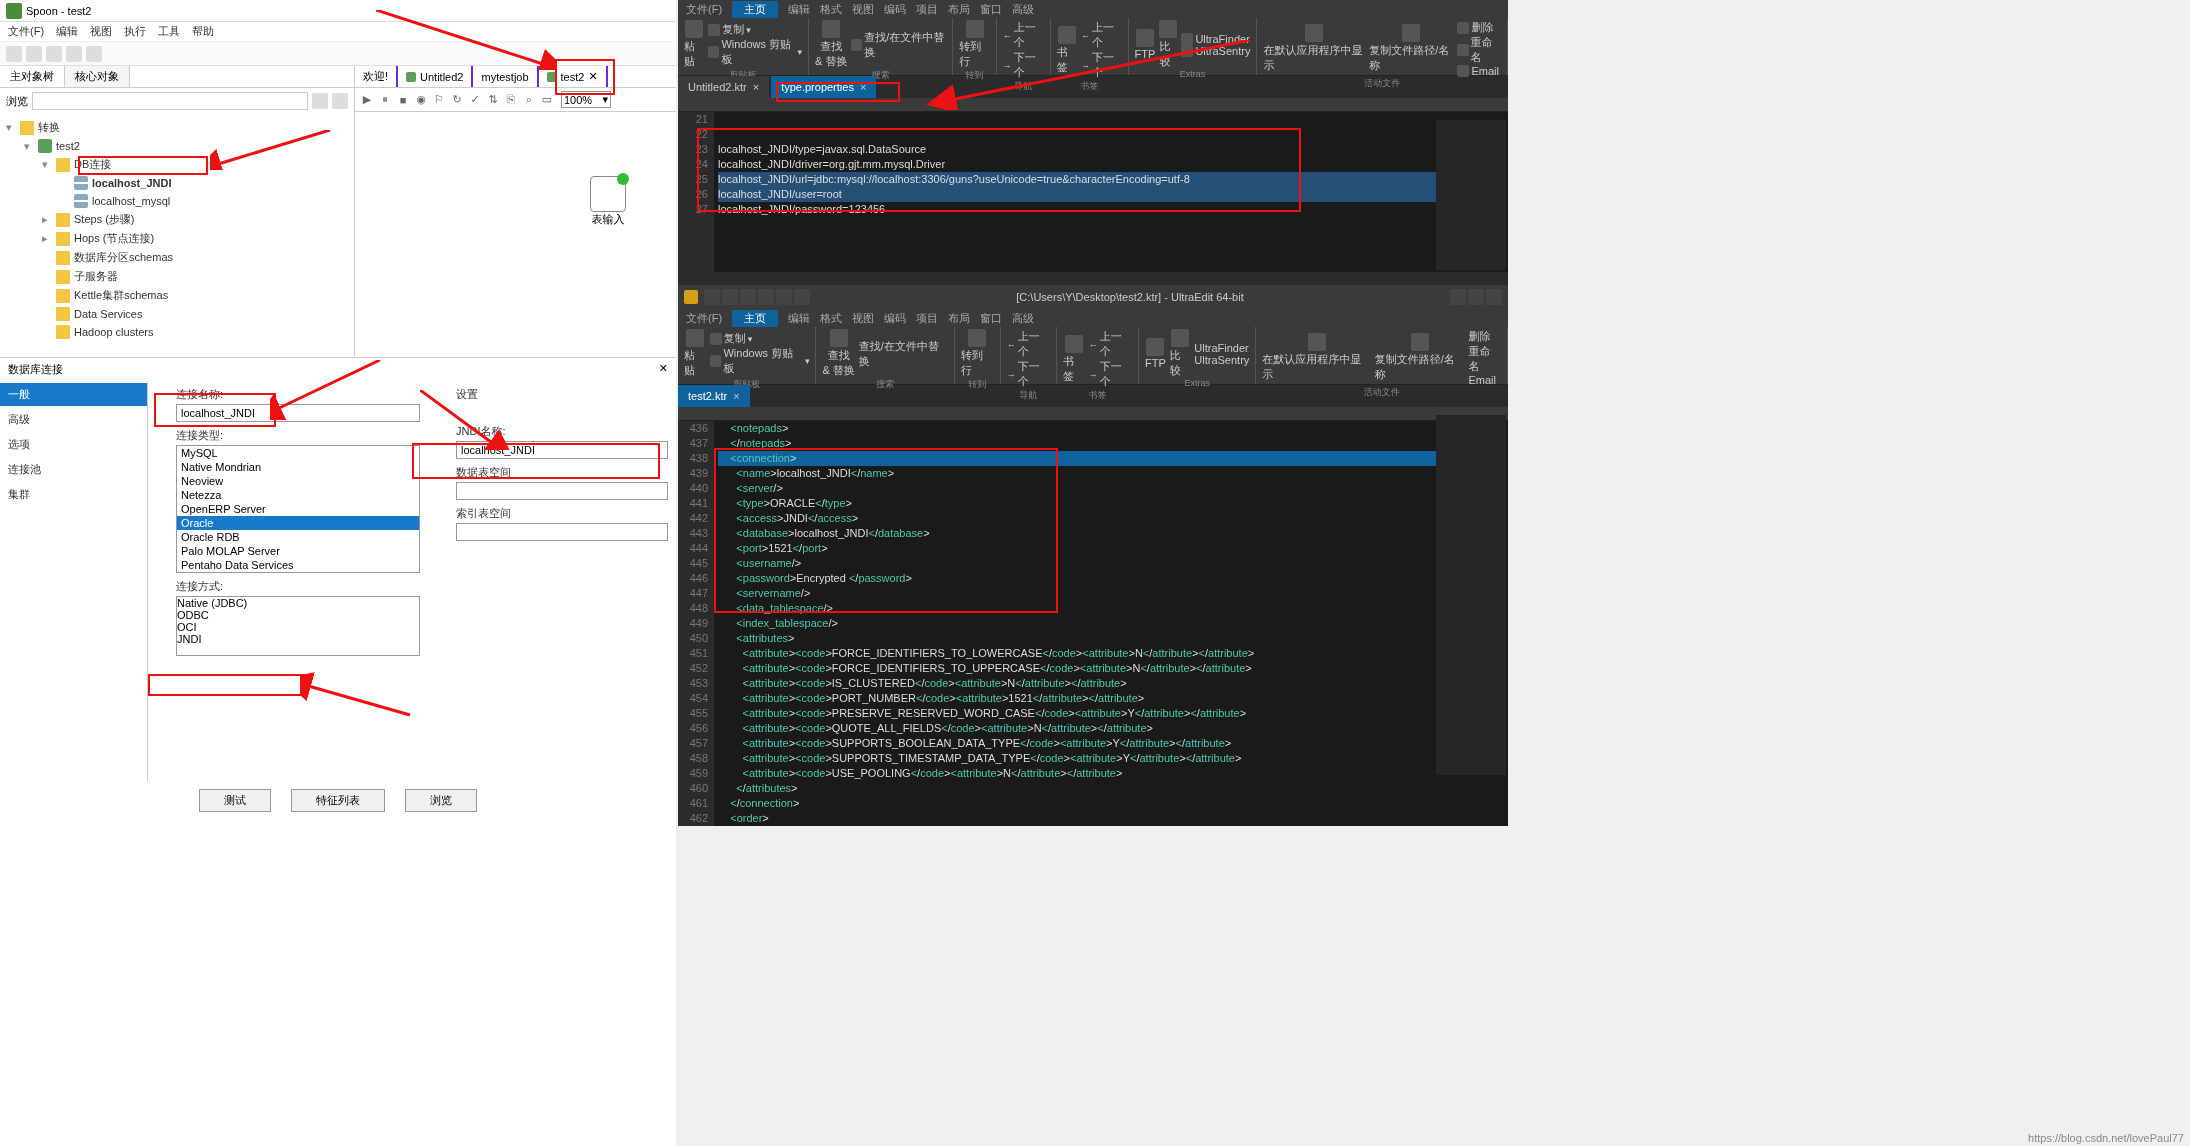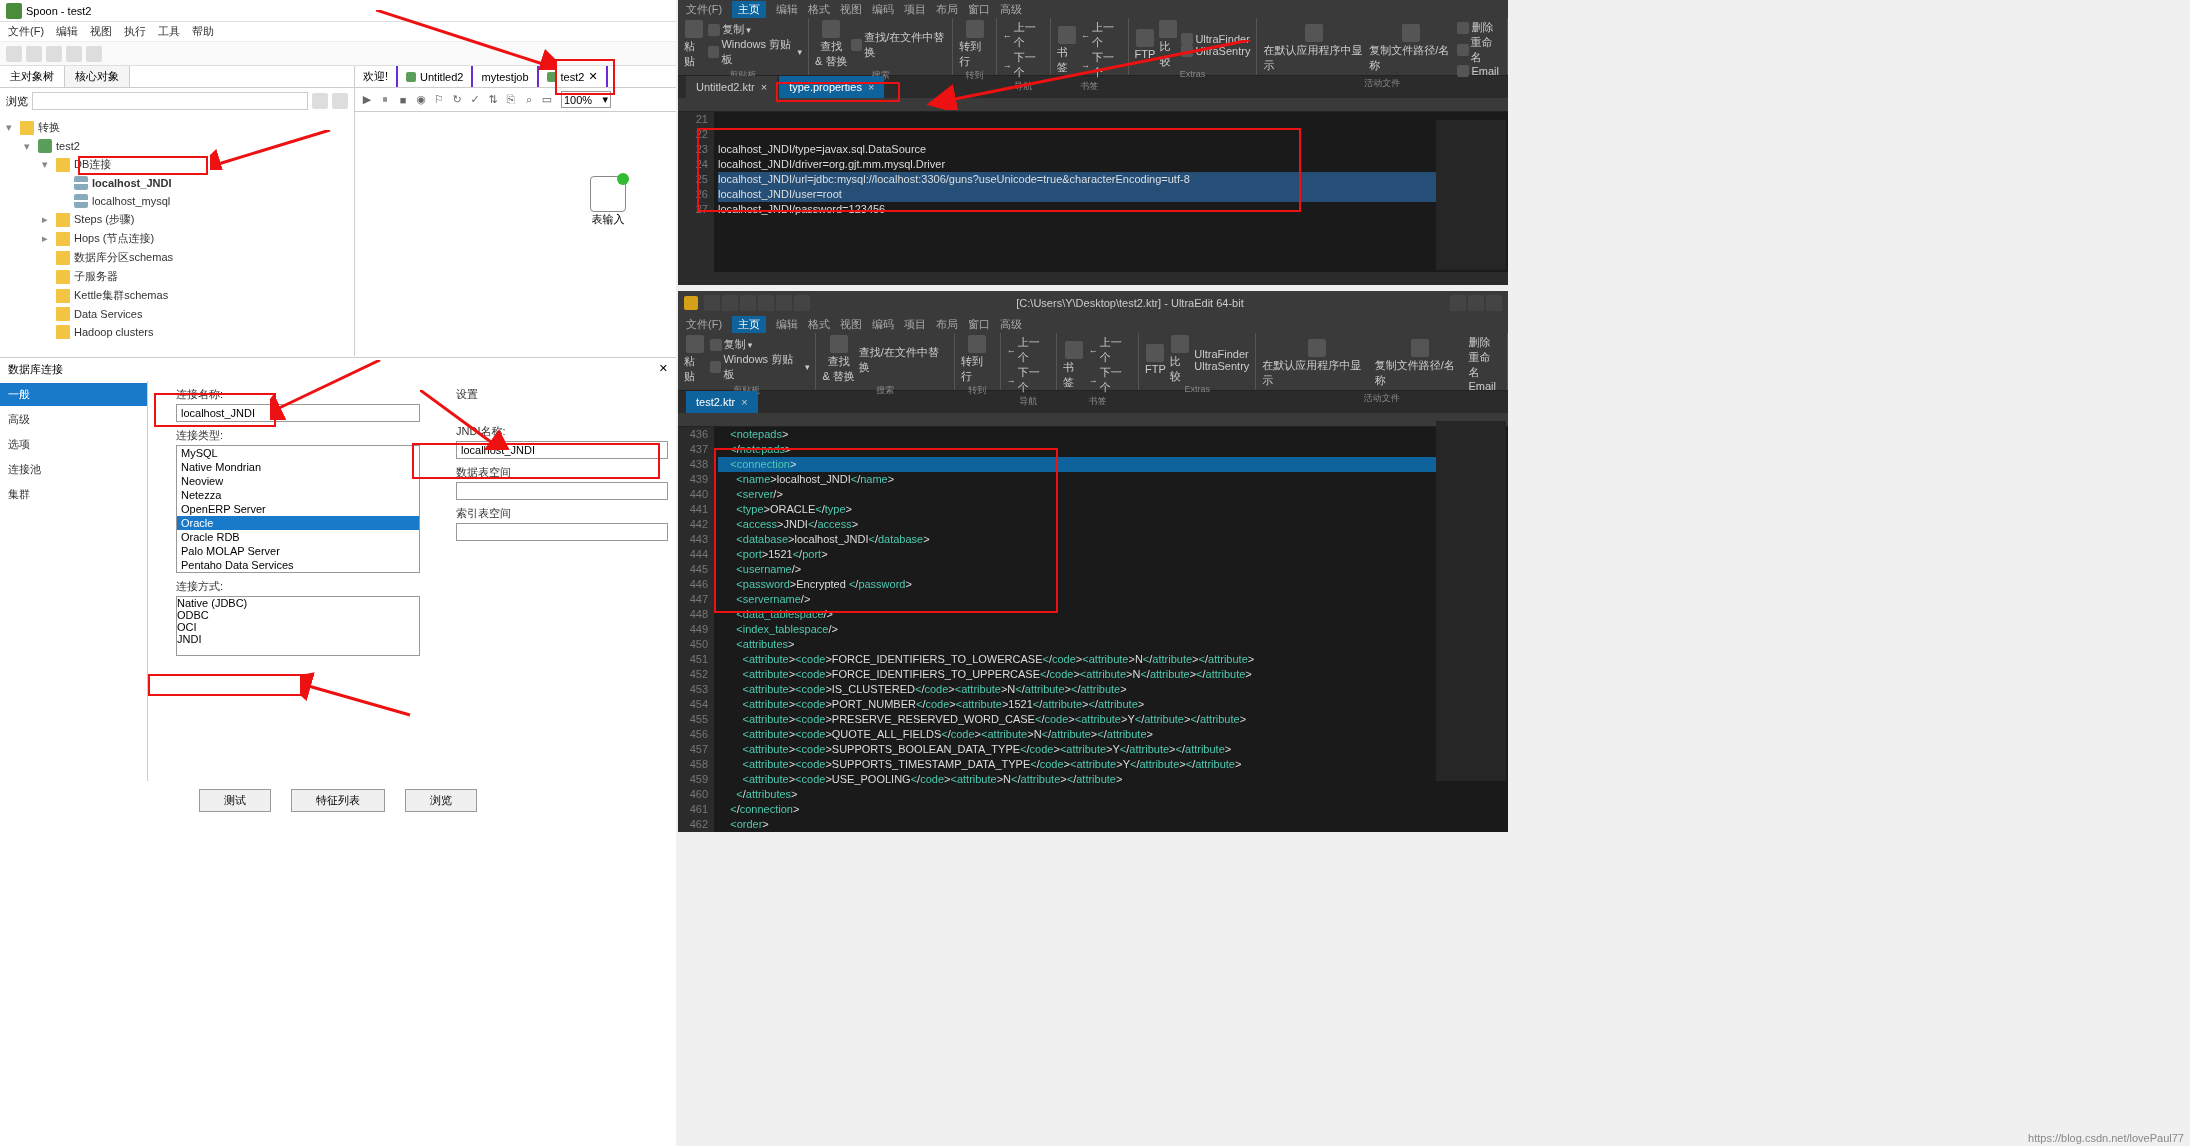--- a/index.html
+++ b/index.html
@@ -51,34 +51,34 @@
 .db-list { border: 1px solid #999; height: 128px; overflow: auto; margin-top: 2px; }
 .db-list div { padding: 1px 4px; }
 .db-list .sel { background: #1979ca; color: #fff; }
 .db-list2 { border: 1px solid #999; height: 60px; margin-top: 2px; }
 .db-buttons { display:flex; justify-content:center; gap:20px; padding: 8px 0; }
 .db-btn { padding: 3px 24px; border: 1px solid #999; background: #f0f0f0; }
 
 .right-panel { position: absolute; left: 678px; top: 0; width: 830px; height: 1146px; }
 .ue-window { background: #2b2b2b; position: relative; }
 .ue-top { height: 285px; }
-.ue-bottom { position: absolute; top: 291px; left:0; right:0; height: 510px; }
+.ue-bottom { position: absolute; top: 285px; left:0; right:0; height: 510px; }
 .ue-titlebar { height: 24px; background: #3a3a3a; color: #ccc; display: flex; align-items: center; padding: 0 6px; font-size: 11px; justify-content:space-between; }
 .ue-titlebar-left { display:flex; align-items:center; gap:6px; }
 .ue-logo { width:14px; height:14px; background:#d4a017; border-radius:2px; }
 .ue-menubar { height: 18px; background: #3a3a3a; color: #aaa; display: flex; gap: 10px; padding: 0 8px; align-items: center; font-size: 10px; }
-.ue-menubar .active { background:#0e639c; color:#fff; padding:1px 6px; }
+.ue-menubar .active { background:#0e639c; color:#fff; padding:1px 12px; }
 .ue-ribbon { height: 58px; background: #3a3a3a; border-bottom: 1px solid #222; display:flex; }
 .ue-ribbon-grp { border-right:1px solid #555; padding: 2px 6px; color:#ccc; font-size:9px; display:flex; flex-direction:column; justify-content:space-between; }
 .ue-ribbon-grp .grp-body { display:flex; gap:4px; align-items:center; flex:1; }
 .ue-ribbon-grp .grp-lbl { text-align:center; color:#888; font-size:9px; }
 .rb-btn { display:flex; flex-direction:column; align-items:center; gap:1px; font-size:9px; }
 .rb-icon { width:18px; height:18px; background:#555; border-radius:2px; }
 .rb-sm { font-size:9px; color:#ccc; display:flex; align-items:center; gap:2px; }
-.ue-tabs { height: 22px; background: #2b2b2b; display: flex; padding-left: 8px; }
+.ue-tabs { height: 22px; background: #2b2b2b; display: flex; padding-left: 0; }
 .ue-tab { padding: 3px 10px; background: #3a3a3a; color: #ccc; margin-right: 2px; display:flex; align-items:center; gap:6px; font-size:10px; }
 .ue-tab.active { background: #0e639c; color: #fff; }
 .ue-tab .x { color:#ccc; }
 .ue-ruler { height: 14px; background: #3a3a3a; border-bottom:1px solid #222; }
 .ue-editor { background: #1a1a1a; color: #ddd; font-family: Consolas, monospace; font-size: 12px; display:flex; }
 .ue-gutter { width: 36px; background: #2b2b2b; color: #777; text-align: right; padding: 0 6px; }
 .ue-gutter div { height: 15px; line-height:15px; }
 .ue-code { flex:1; padding: 0 4px; }
 .ue-code div { height: 15px; line-height: 15px; white-space: pre; }
 .hl-line { background: #0e639c; }

